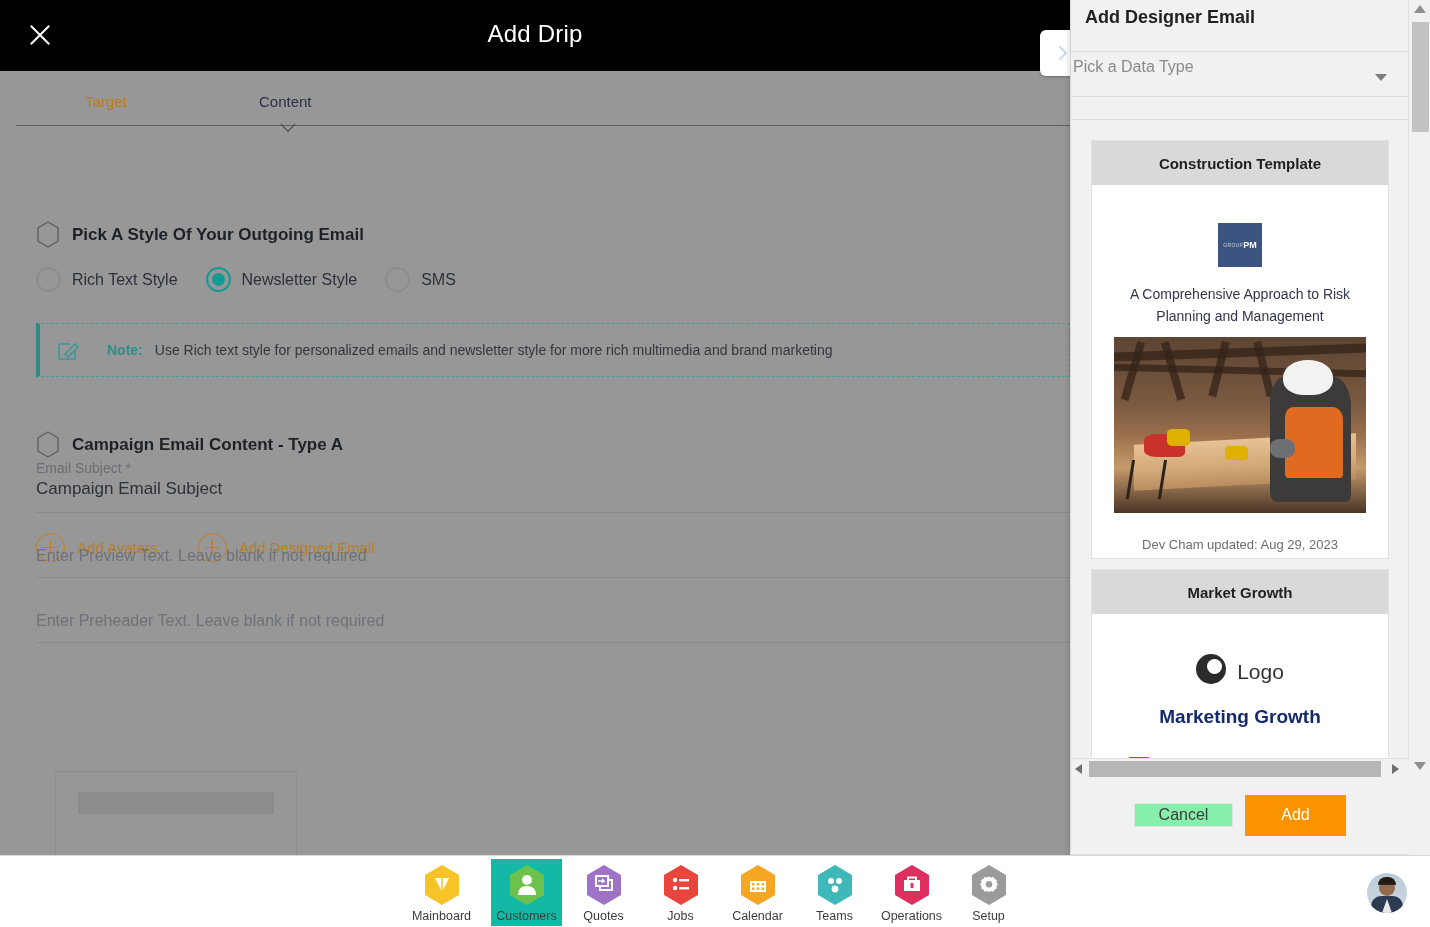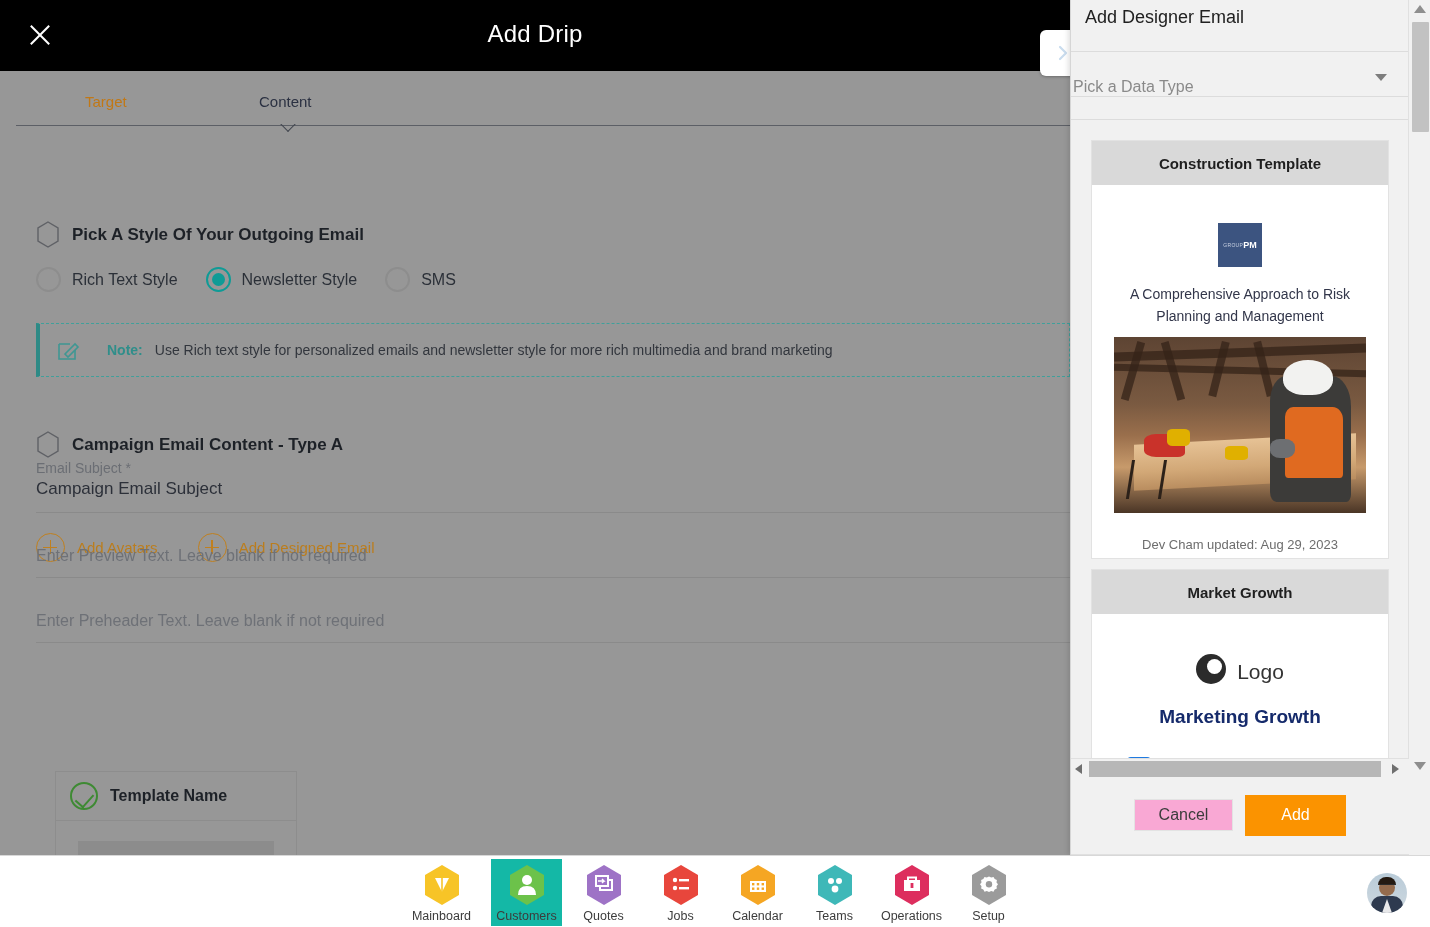--- a/index.html
+++ b/index.html
@@ -148,26 +148,26 @@
   .skel.big { height: 22px; margin-bottom: 11px; }
 
   
   .panel {
     position: absolute; left: 1070px; top: 0; width: 360px; height: 855px;
     background: #f1f1f1; border-left: 1px solid #d6d6d6;
     box-shadow: -2px 0 5px rgba(0,0,0,.12); z-index: 6;
   }
   .panel-title {
     position: absolute; left: 14px; top: 7px;
-    font-size: 18px; font-weight: normal; color: #212121;
+    font-size: 18px; font-weight: bold; color: #212121;
   }
   .panel-rule-top { position: absolute; left: 0; top: 51px; width: 338px; height: 1px; background: #dcdcdc; }
   .data-type-select {
     position: absolute; left: 0; top: 58px; width: 338px; height: 38px;
-    display: flex; align-items: flex-end; cursor: pointer;
+    display: flex; align-items: flex-start; cursor: pointer;
   }
   .data-type-select .val { font-size: 16px; color: #8a8a8a; padding-left: 2px; }
   .caret-down {
     position: absolute; right: 22px; top: 16px;
     width: 0; height: 0; border-left: 6px solid transparent;
     border-right: 6px solid transparent; border-top: 7px solid #7d7d7d;
   }
   .panel-rule-mid1 { position: absolute; left: 0; top: 96px; width: 338px; height: 1px; background: #dcdcdc; }
   .panel-rule-mid2 { position: absolute; left: 0; top: 119px; width: 338px; height: 1px; background: #dcdcdc; }
 
@@ -294,21 +294,21 @@
   .hscroll .hthumb {
     position: absolute; left: 18px; top: 2px; width: 292px; height: 16px;
     background: #b7b7b7;
   }
 
   .panel-actions {
     position: absolute; left: 0; bottom: 10px; width: 338px; height: 60px;
     display: flex; align-items: center; justify-content: center; gap: 12px;
   }
   .btn-cancel {
-    width: 99px; height: 32px; background: #f9a8d4; border: 1px solid #e3e3e3;
+    width: 99px; height: 24px; background: #86efac; border: 1px solid #e3e3e3;
     font-size: 16px; color: #3c3c3c; cursor: pointer;
     display: flex; align-items: center; justify-content: center;
   }
   .btn-add {
     width: 101px; height: 41px; background: #fb9300; border: none;
     font-size: 16px; color: #ffffff; cursor: pointer;
     display: flex; align-items: center; justify-content: center;
   }
   .panel-bottom-rule {
     position: absolute; left: 0; bottom: 0; width: 338px; height: 1px; background: #e0e0e0;
@@ -442,24 +442,20 @@
       <div class="text-field" style="top:541px;">
         <div class="ph">Enter Preheader Text. Leave blank if not required</div>
         <div class="line"></div>
       </div>
       <div class="text-field" style="top:476px;">
         <div class="ph">Enter Preview Text. Leave blank if not required</div>
         <div class="line"></div>
       </div>
 
       <div class="tpl-card">
-        <div class="tpl-card-head">
-          <span class="check-circle"></span>
-          <span class="tpl-name">Template Name</span>
-        </div>
         <div class="tpl-body">
           <div class="skel big"></div>
 
         </div>
       </div>
 
     </div>
   </div>
 
   <div class="panel">

